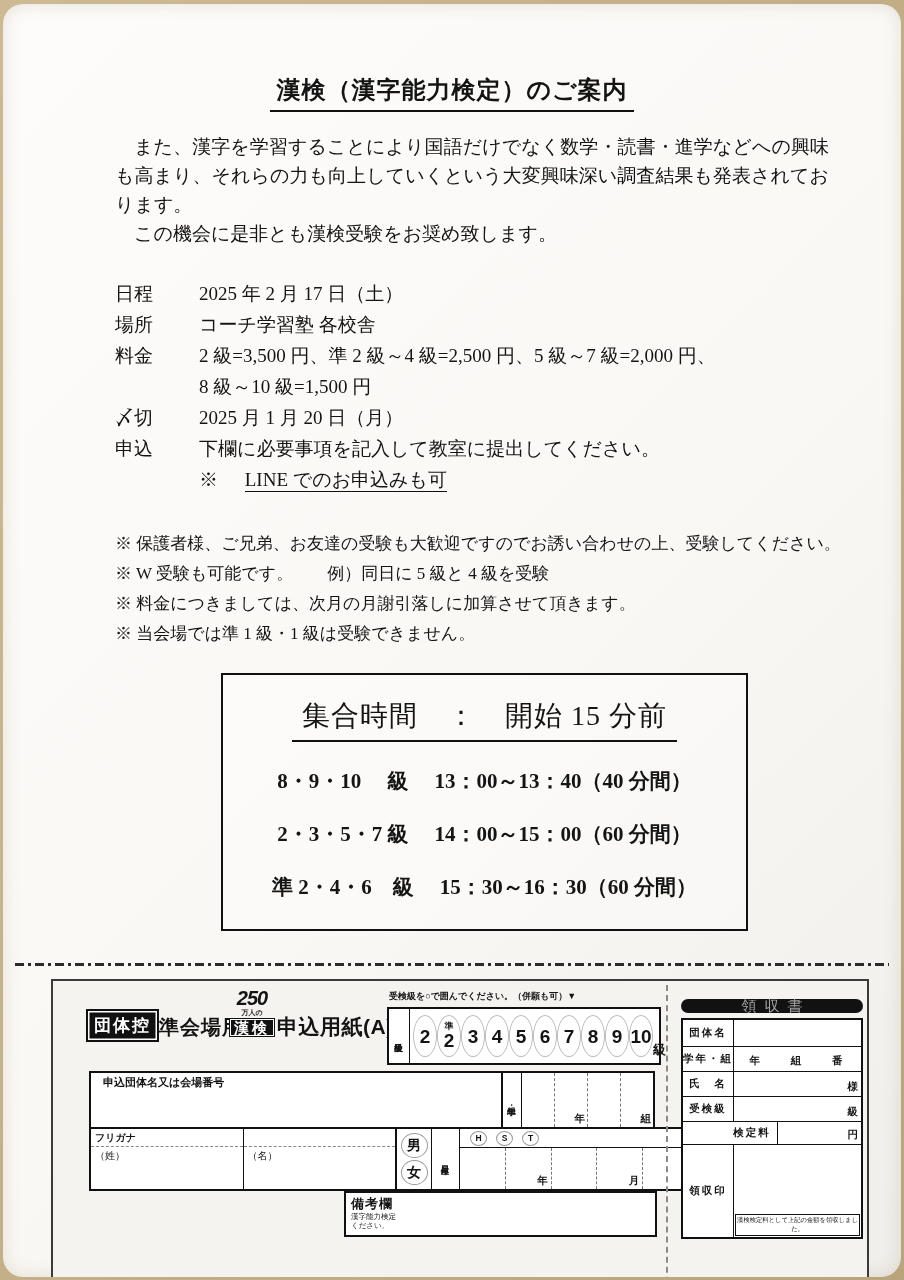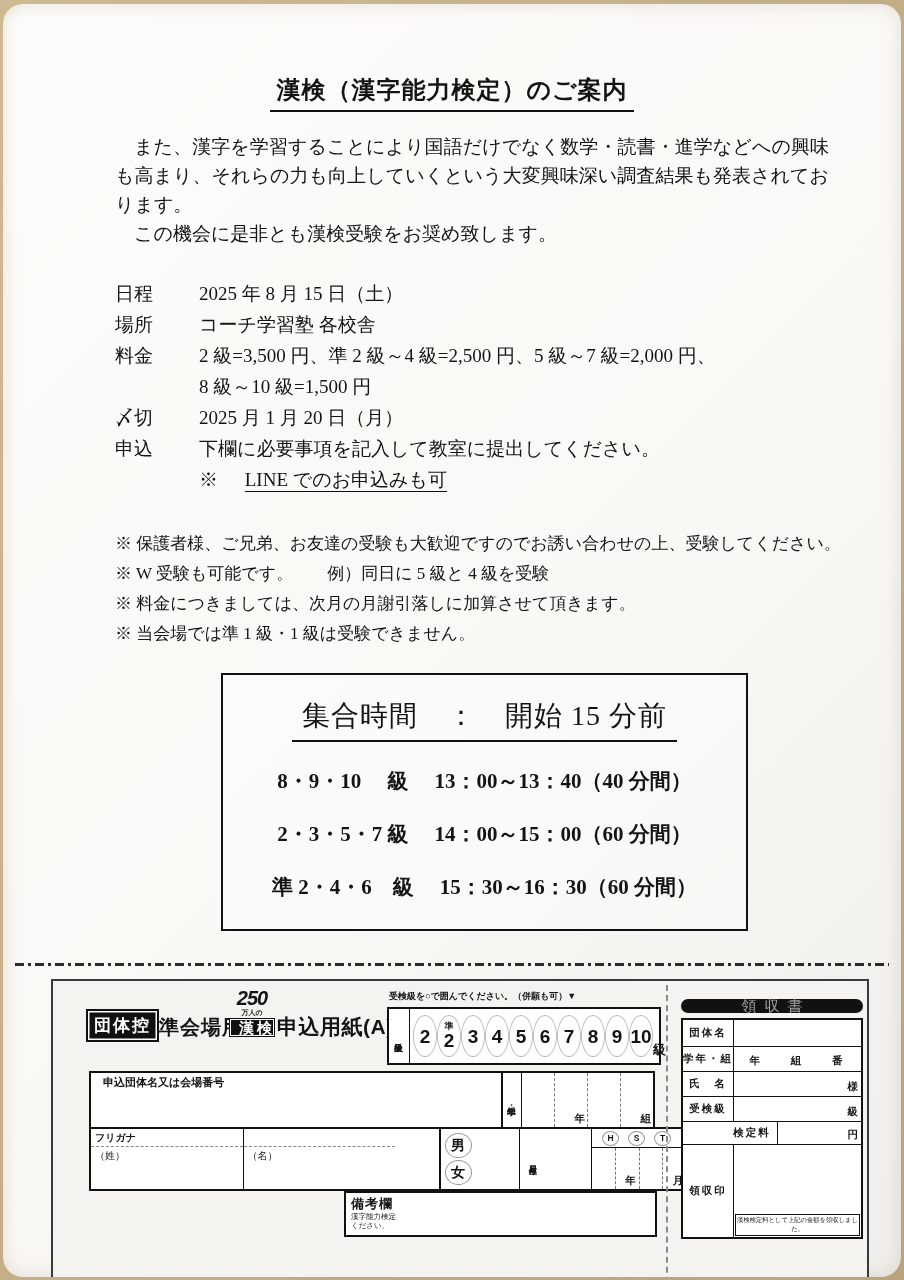--- a/index.html
+++ b/index.html
@@ -57,21 +57,21 @@
   .abs{position:absolute;}
   .stamp{
     left:33px;top:28px;background:#111;color:#fff;font-size:17px;font-weight:bold;
     padding:5px 8px;letter-spacing:2px;box-shadow:inset 0 0 0 2px #111,inset 0 0 0 3.5px #fff;
   }
   .venue{left:106px;top:33px;font-size:20px;font-weight:900;letter-spacing:1px;}
   .logo{left:176px;top:7px;width:46px;text-align:center;line-height:1;}
   .logo-250{font-size:20px;font-weight:900;font-style:italic;letter-spacing:-1px;}
   .logo-sub{display:block;font-size:7px;font-weight:bold;margin-top:1px;}
   .logo-kanken{display:block;background:#111;color:#fff;font-size:15px;font-weight:900;
-    padding:2px 0;margin-top:2px;letter-spacing:3px;box-shadow:inset 0 0 0 1px #111,inset 0 0 0 2px #fff;text-align:right;}
+    padding:2px 0;margin-top:2px;letter-spacing:3px;box-shadow:inset 0 0 0 1px #111,inset 0 0 0 2px #fff;}
   .form-title{left:224px;top:32px;font-size:21px;font-weight:900;letter-spacing:.5px;}
   .level-instr{left:336px;top:9px;font-size:9px;font-weight:bold;}
   .level-box{left:334px;top:26px;width:274px;height:58px;border:2px solid #111;background:#fff;display:flex;box-sizing:border-box;}
   .level-label{width:20px;border-right:1.5px solid #111;writing-mode:vertical-rl;text-orientation:upright;
     font-size:9.5px;font-weight:bold;display:flex;align-items:center;justify-content:center;letter-spacing:1px;}
   .level-nums{flex:1;display:flex;align-items:center;justify-content:space-between;padding:0 3px;}
   .oval{width:22px;height:40px;border:1.5px solid #bcbcbc;border-radius:50%;
     display:flex;flex-direction:column;align-items:center;justify-content:center;}
   .oval .num{font-size:19px;font-weight:bold;line-height:1;}
   .oval .pre{font-size:9px;font-weight:bold;line-height:1;}
@@ -81,21 +81,21 @@
   .groupcell{flex:1;padding:2px 12px;font-size:11px;font-weight:bold;}
   .gradeblock{width:152px;border-left:2px solid #111;display:flex;box-sizing:border-box;}
   .vlabel{writing-mode:vertical-rl;text-orientation:upright;font-size:8.5px;font-weight:bold;
     display:flex;align-items:center;justify-content:center;letter-spacing:0;}
   .gradeblock .vlabel{width:18px;border-right:1px solid #111;}
   .gradecells{flex:1;display:flex;}
   .gcell{flex:1;border-left:1px dashed #777;display:flex;align-items:flex-end;justify-content:flex-end;
     font-size:10.5px;font-weight:bold;padding:0 2px 1px 0;box-sizing:border-box;}
   .gcell:first-child{border-left:none;}
   
-  .rowB{left:36px;top:146px;width:647px;height:64px;border:2px solid #111;background:#fff;display:flex;box-sizing:border-box;gap:44px;}
+  .rowB{left:36px;top:146px;width:647px;height:64px;border:2px solid #111;background:#fff;display:flex;box-sizing:border-box;}
   .namecols{width:304px;display:flex;}
   .namecol{flex:1;display:flex;flex-direction:column;}
   .namecol + .namecol{border-left:1.5px solid #111;}
   .furistrip{height:18px;border-bottom:1.5px dashed #888;font-size:10px;font-weight:bold;padding:2px 0 0 4px;box-sizing:border-box;}
   .namefield{flex:1;font-size:10px;padding:2px 0 0 4px;}
   .gendercol{width:36px;border-left:2px solid #111;display:flex;flex-direction:column;align-items:center;justify-content:space-around;padding:3px 0;box-sizing:border-box;}
   .goval{width:25px;height:23px;border:1.5px solid #999;border-radius:50%;display:flex;align-items:center;justify-content:center;font-size:14px;font-weight:bold;}
   .birthcol{width:28px;border-left:1.5px solid #111;box-sizing:border-box;}
   .birthcol .vlabel{width:100%;height:100%;font-size:8.5px;}
   .datearea{flex:1;border-left:1.5px solid #111;display:flex;flex-direction:column;box-sizing:border-box;}
@@ -137,21 +137,21 @@
   </div>
 
   <div class="paras">
     <p>　また、漢字を学習することにより国語だけでなく数学・読書・進学などへの興味も高まり、それらの力も向上していくという大変興味深い調査結果も発表されております。</p>
     <p>　この機会に是非とも漢検受験をお奨め致します。</p>
   </div>
 
   <div class="details">
     <div class="detail-row">
       <span class="detail-label">日程</span>
-      <span class="detail-value">2025 年 8 月 15 日（土）</span>
+      <span class="detail-value">2025 年 2 月 17 日（土）</span>
     </div>
     <div class="detail-row">
       <span class="detail-label">場所</span>
       <span class="detail-value">コーチ学習塾 各校舎</span>
     </div>
     <div class="detail-row">
       <span class="detail-label">料金</span>
       <span class="detail-value">2 級=3,500 円、準 2 級～4 級=2,500 円、5 級～7 級=2,000 円、</span>
     </div>
     <div class="detail-row">

